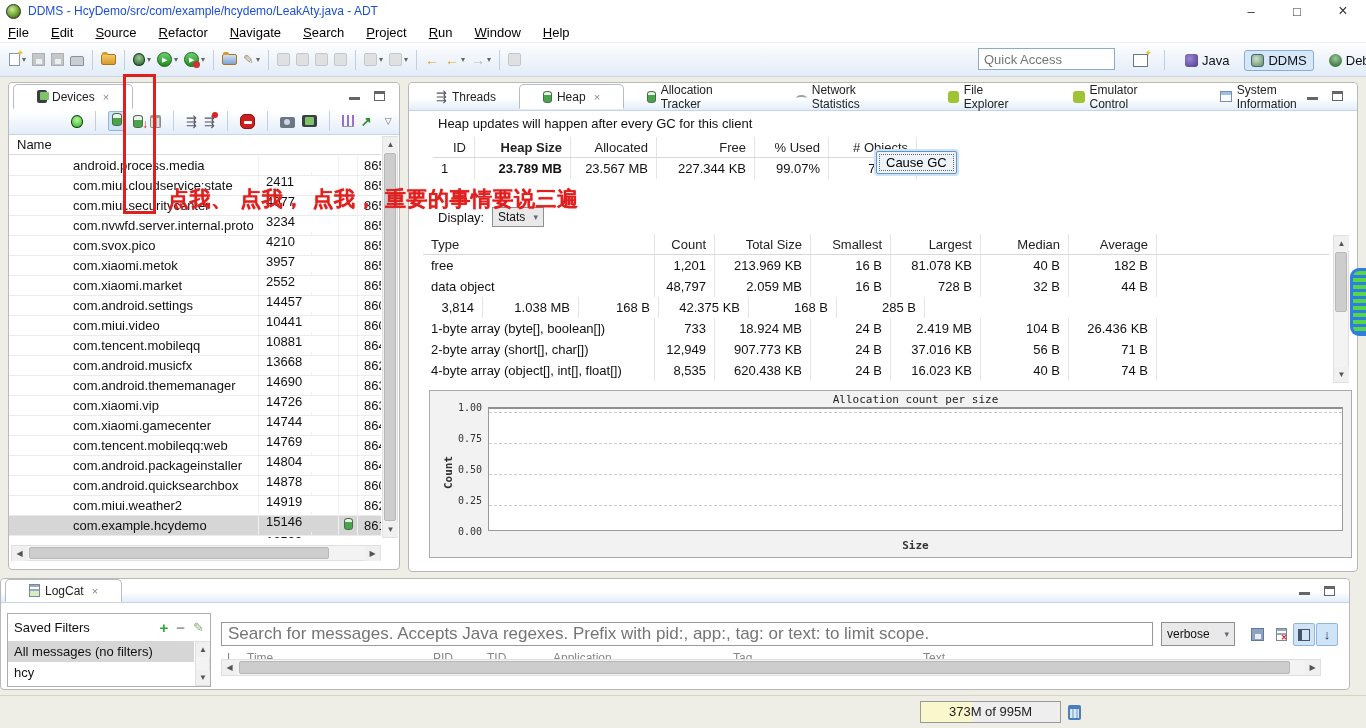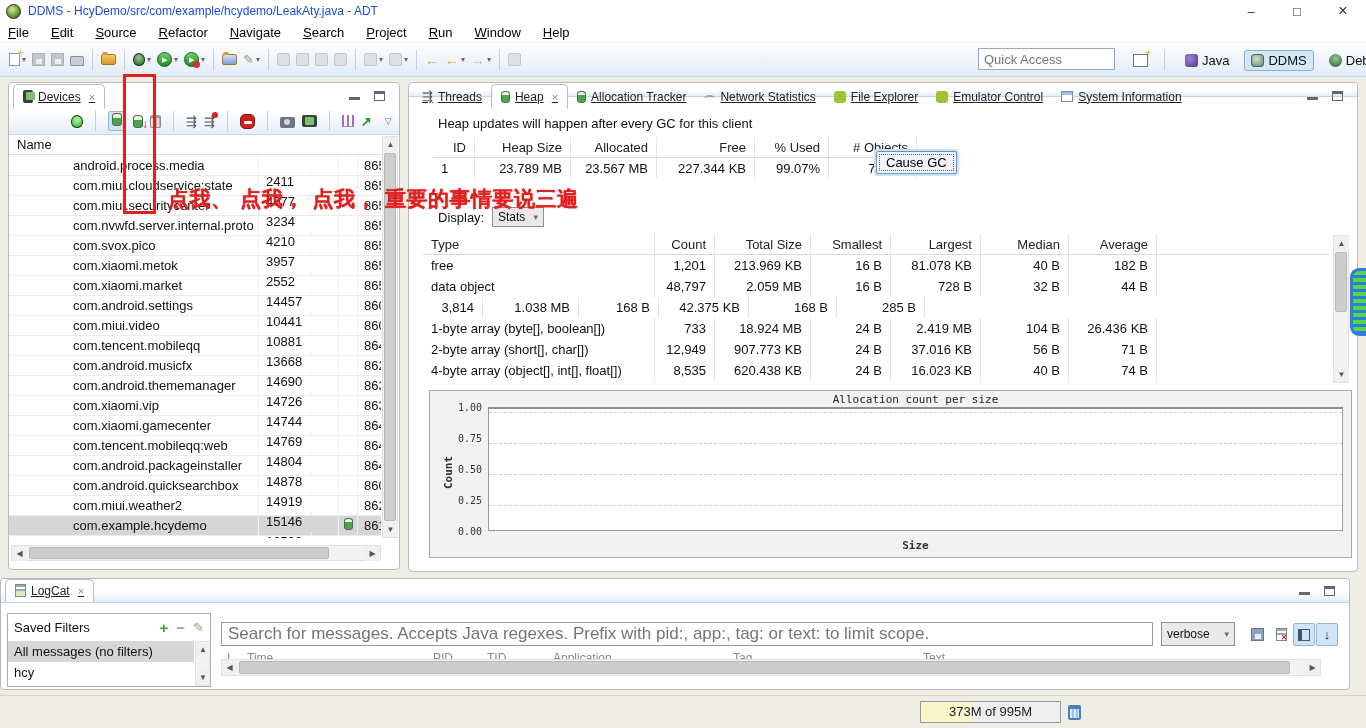--- a/index.html
+++ b/index.html
@@ -43,21 +43,21 @@
   .persp.sel{background:#d5e7f9;border:1px solid #89aed2;}
   .p-ico{width:13px;height:13px;border-radius:3px;flex:none;}
   .p-java{background:radial-gradient(circle at 35% 35%,#9a86d0,#4d3a8e);}
   .p-ddms{background:radial-gradient(circle at 40% 35%,#cfe0cd,#5f8f63);border:1px solid #467;}
   .p-debug{background:radial-gradient(circle at 50% 35%,#9dc79d,#1d5c1d);border-radius:50%;}
   .p-open{width:15px;height:13px;background:#fff;border:1px solid #678;position:relative;}
   .p-open::after{content:"✦";position:absolute;right:-5px;top:-7px;color:#e8c23a;font-size:9px;}
   
   .panel{position:absolute;background:#fff;border:1px solid #b9b9b9;border-radius:4px;}
   .panel-head{background:linear-gradient(#ffffff 55%,#e3edf9);border-bottom:1px solid #c5d4e8;border-radius:4px 4px 0 0;position:relative;}
-  .vtab{display:inline-flex;align-items:center;gap:5px;height:25px;padding:0 9px;font-family:"DejaVu Sans Mono",monospace;font-size:12px;color:#222;text-decoration:underline;}
+  .vtab{display:inline-flex;align-items:center;gap:5px;height:25px;padding:0 23px;font-family:"DejaVu Sans Mono",monospace;font-size:12px;color:#222;}
   .vtab.sel{background:#fff;border:1px solid #b4bcc8;border-bottom:1px solid #fff;border-radius:5px 5px 0 0;}
   .tclose{color:#888;font-size:11px;margin-left:3px;}
   .wm{display:flex;gap:14px;position:absolute;right:14px;top:8px;}
   .wm-min{width:11px;height:9px;border-bottom:3px solid #666;}
   .wm-max{width:11px;height:10px;border:1px solid #666;border-top:3px solid #666;}
   .cyl{display:inline-block;width:10px;height:13px;background:linear-gradient(#eaf7ea 35%,#4aa54a 35%);border:1px solid #4a6a4a;border-radius:4px / 3px;}
   .cyl.mini{width:9px;height:12px;}
   .i-heapdump{position:relative;}
   .i-heapdump::after{content:"↓";color:#d22;font-weight:bold;position:absolute;right:-6px;bottom:-4px;font-size:12px;}
   .i-trash{width:11px;height:13px;border:1px solid #8a8a8a;border-top:3px solid #9a9a9a;border-radius:2px;background:repeating-linear-gradient(90deg,#e2e2e2 0 2px,#ababab 2px 3px);}
@@ -82,21 +82,21 @@
   .c-icon{width:19px;border-right:1px solid #f0f0f0;text-align:center;}
   .c-port{flex:1;padding-left:6px;overflow:hidden;white-space:nowrap;}
   
   .sb{background:#f3f3f3;border:1px solid #e0e0e0;position:absolute;}
   .sb-btn{position:absolute;width:15px;height:15px;display:flex;align-items:center;justify-content:center;font-size:8px;color:#555;background:#f0f0f0;}
   .sb-thumb{position:absolute;background:#cdcdcd;border:1px solid #b8b8b8;border-radius:2px;}
   
   .hrow{display:flex;height:21px;line-height:21px;}
   .hcell{border-right:1px solid #e4e4e4;padding:0 8px;white-space:nowrap;overflow:hidden;}
   .num{text-align:right;}
-  .sc0{width:42px;} .sc1{width:96px;} .sc2{width:86px;} .sc3{width:98px;} .sc4{width:74px;} .sc5{width:88px;}
+  .sc0{width:42px;} .sc1{width:96px;font-weight:bold;} .sc2{width:86px;} .sc3{width:98px;} .sc4{width:74px;} .sc5{width:88px;}
   .tc0{width:232px;} .tc1{width:60px;} .tc2{width:96px;} .tc3{width:80px;} .tc4{width:90px;} .tc5{width:88px;} .tc6{width:88px;}
   .thead .hcell{color:#222;}
   .thead{border-bottom:1px solid #d8d8d8;}
   .btn-gc{position:absolute;font-size:13px;background:#eef3fa;border:1px solid #5e96c8;box-shadow:0 0 0 2px #cfe2f3;outline:1px dotted #666;outline-offset:-4px;padding:3px 9px;border-radius:2px;}
   .select{background:#e9e9e9;border:1px solid #8f8f8f;font-size:12px;display:flex;align-items:center;justify-content:space-between;padding:0 5px;}
   
   #chart{background:#f2f2f2;border:1px solid #ababab;}
   #plot{position:absolute;left:58px;top:16px;right:8px;bottom:26px;background:#fff;border:1px solid #9a9a9a;border-top:2px solid #8f8f8f;}
   .ytick{position:absolute;font-family:"DejaVu Sans Mono",monospace;font-size:10px;color:#333;width:40px;text-align:right;}
   .grid{position:absolute;left:59px;right:9px;height:0;border-top:1px dashed #cdcdcd;}
@@ -425,21 +425,21 @@
     </div>
 
     <div class="sb" style="left:2px;right:18px;bottom:8px;height:16px;">
       <span class="sb-btn" style="left:0;">◀</span>
       <div class="sb-thumb" style="left:17px;top:1px;bottom:1px;width:300px;"></div>
       <span class="sb-btn" style="right:0;">▶</span>
     </div>
   </div>
 
   <div class="panel" id="heap-panel" style="left:408px;top:82px;width:950px;height:490px;">
-    <div class="panel-head" style="height:14px;">
+    <div class="panel-head" style="height:28px;">
       <div id="heap-tabs" style="display:flex;align-items:flex-end;height:26px;padding-left:4px;">
           <span class="vtab">
             <span class="i-thr"></span>
             <span>Threads</span>
           </span>
           <span class="vtab sel">
             <span class="cyl mini"></span>
             <span>Heap</span>
             <span class="tclose">×</span>
           </span>

